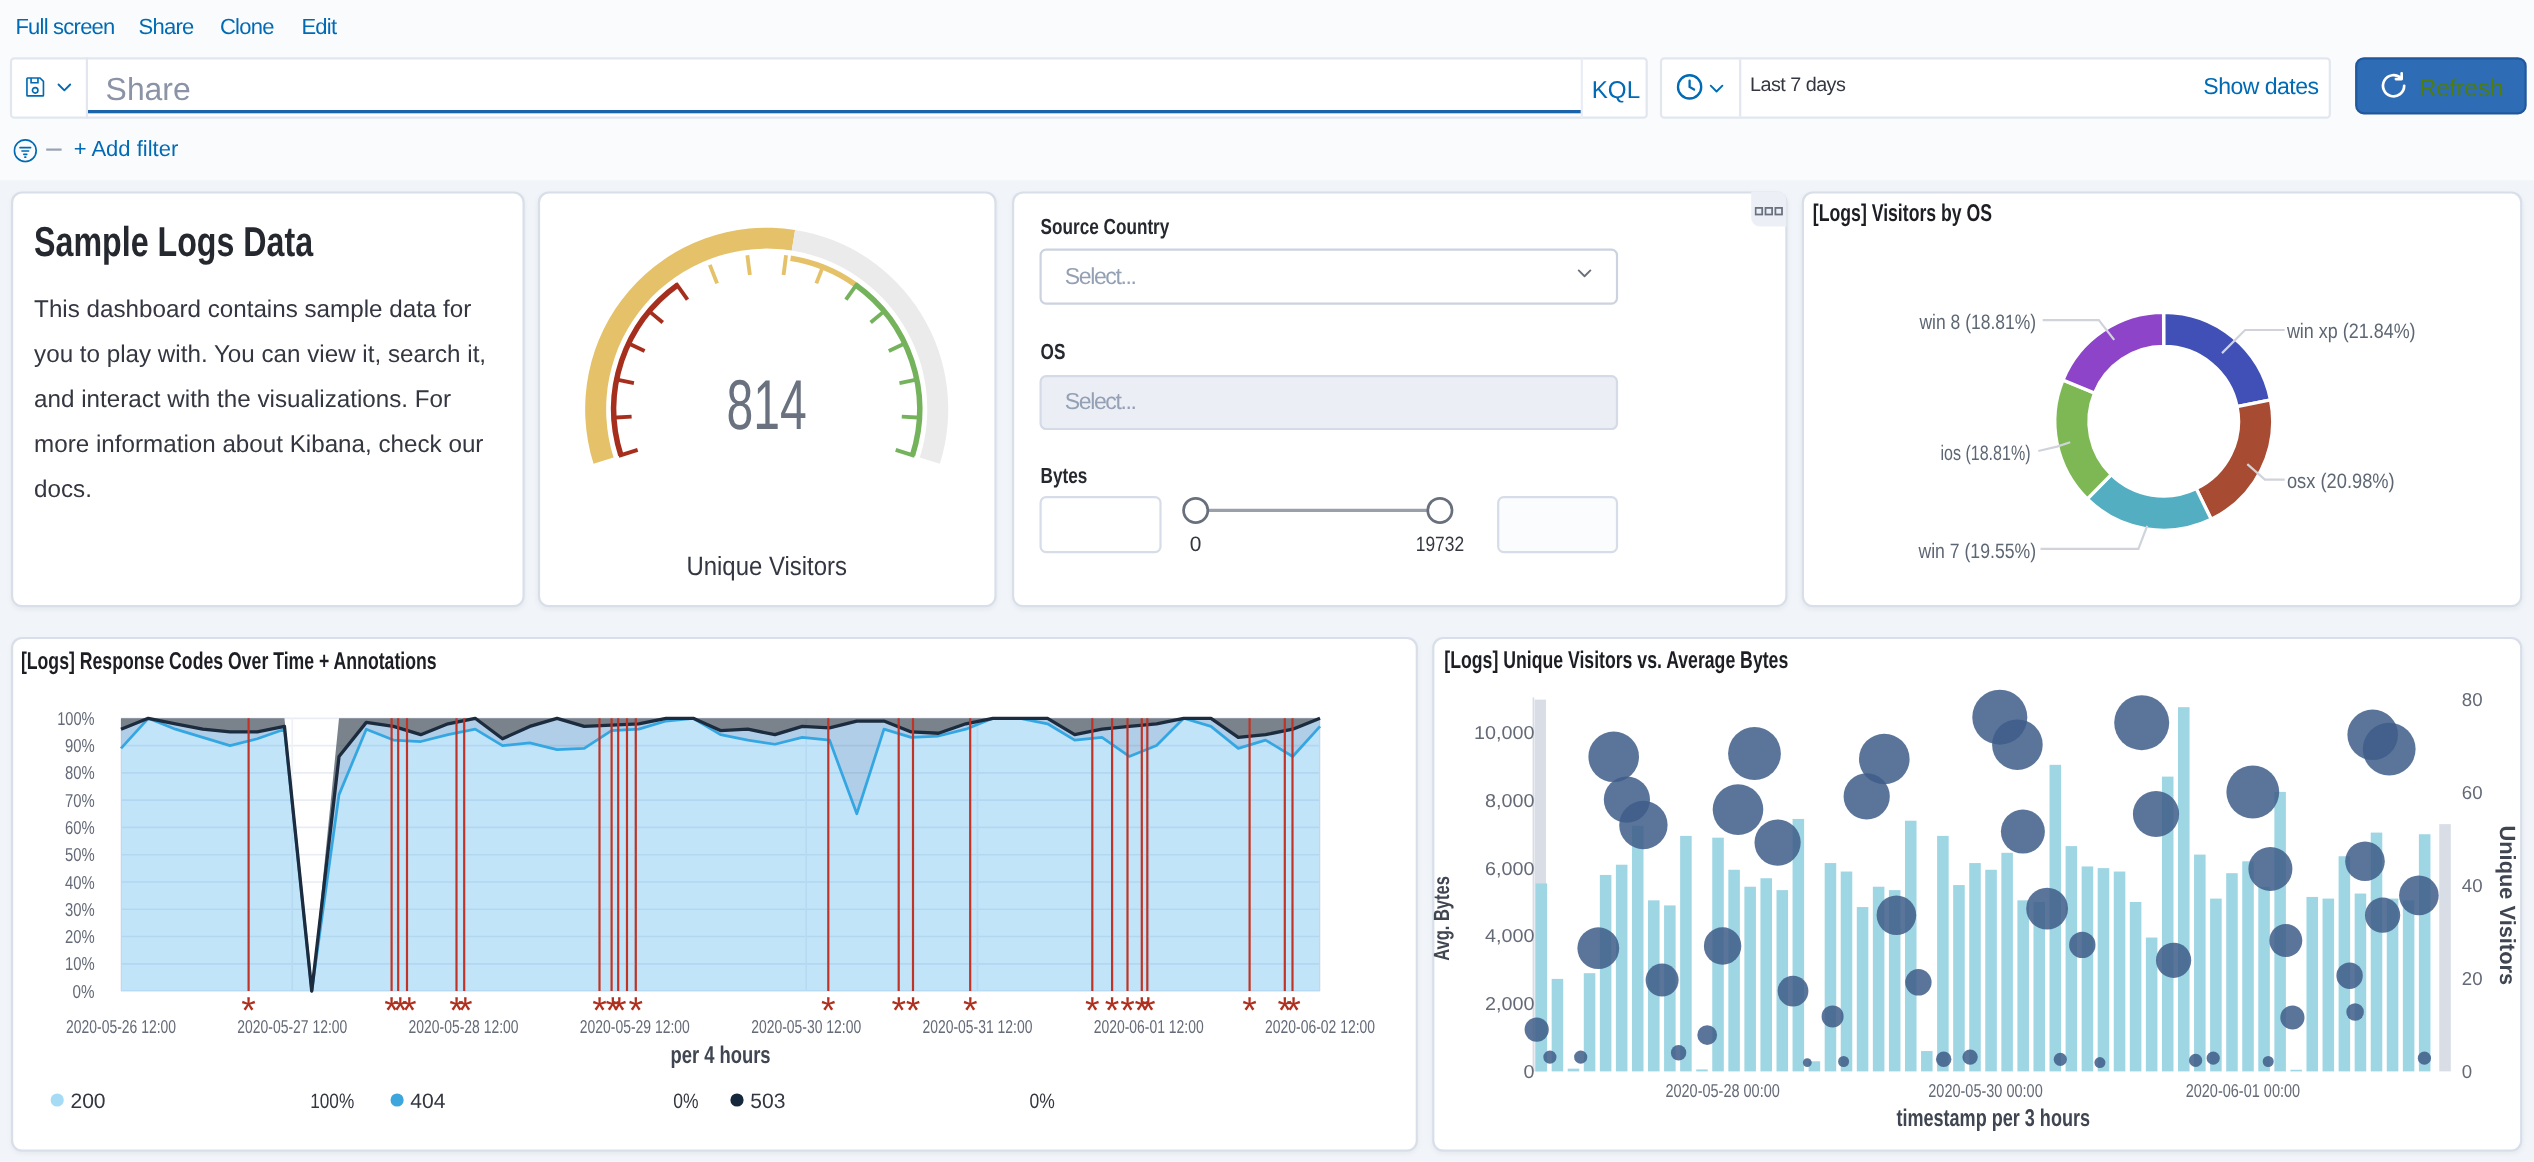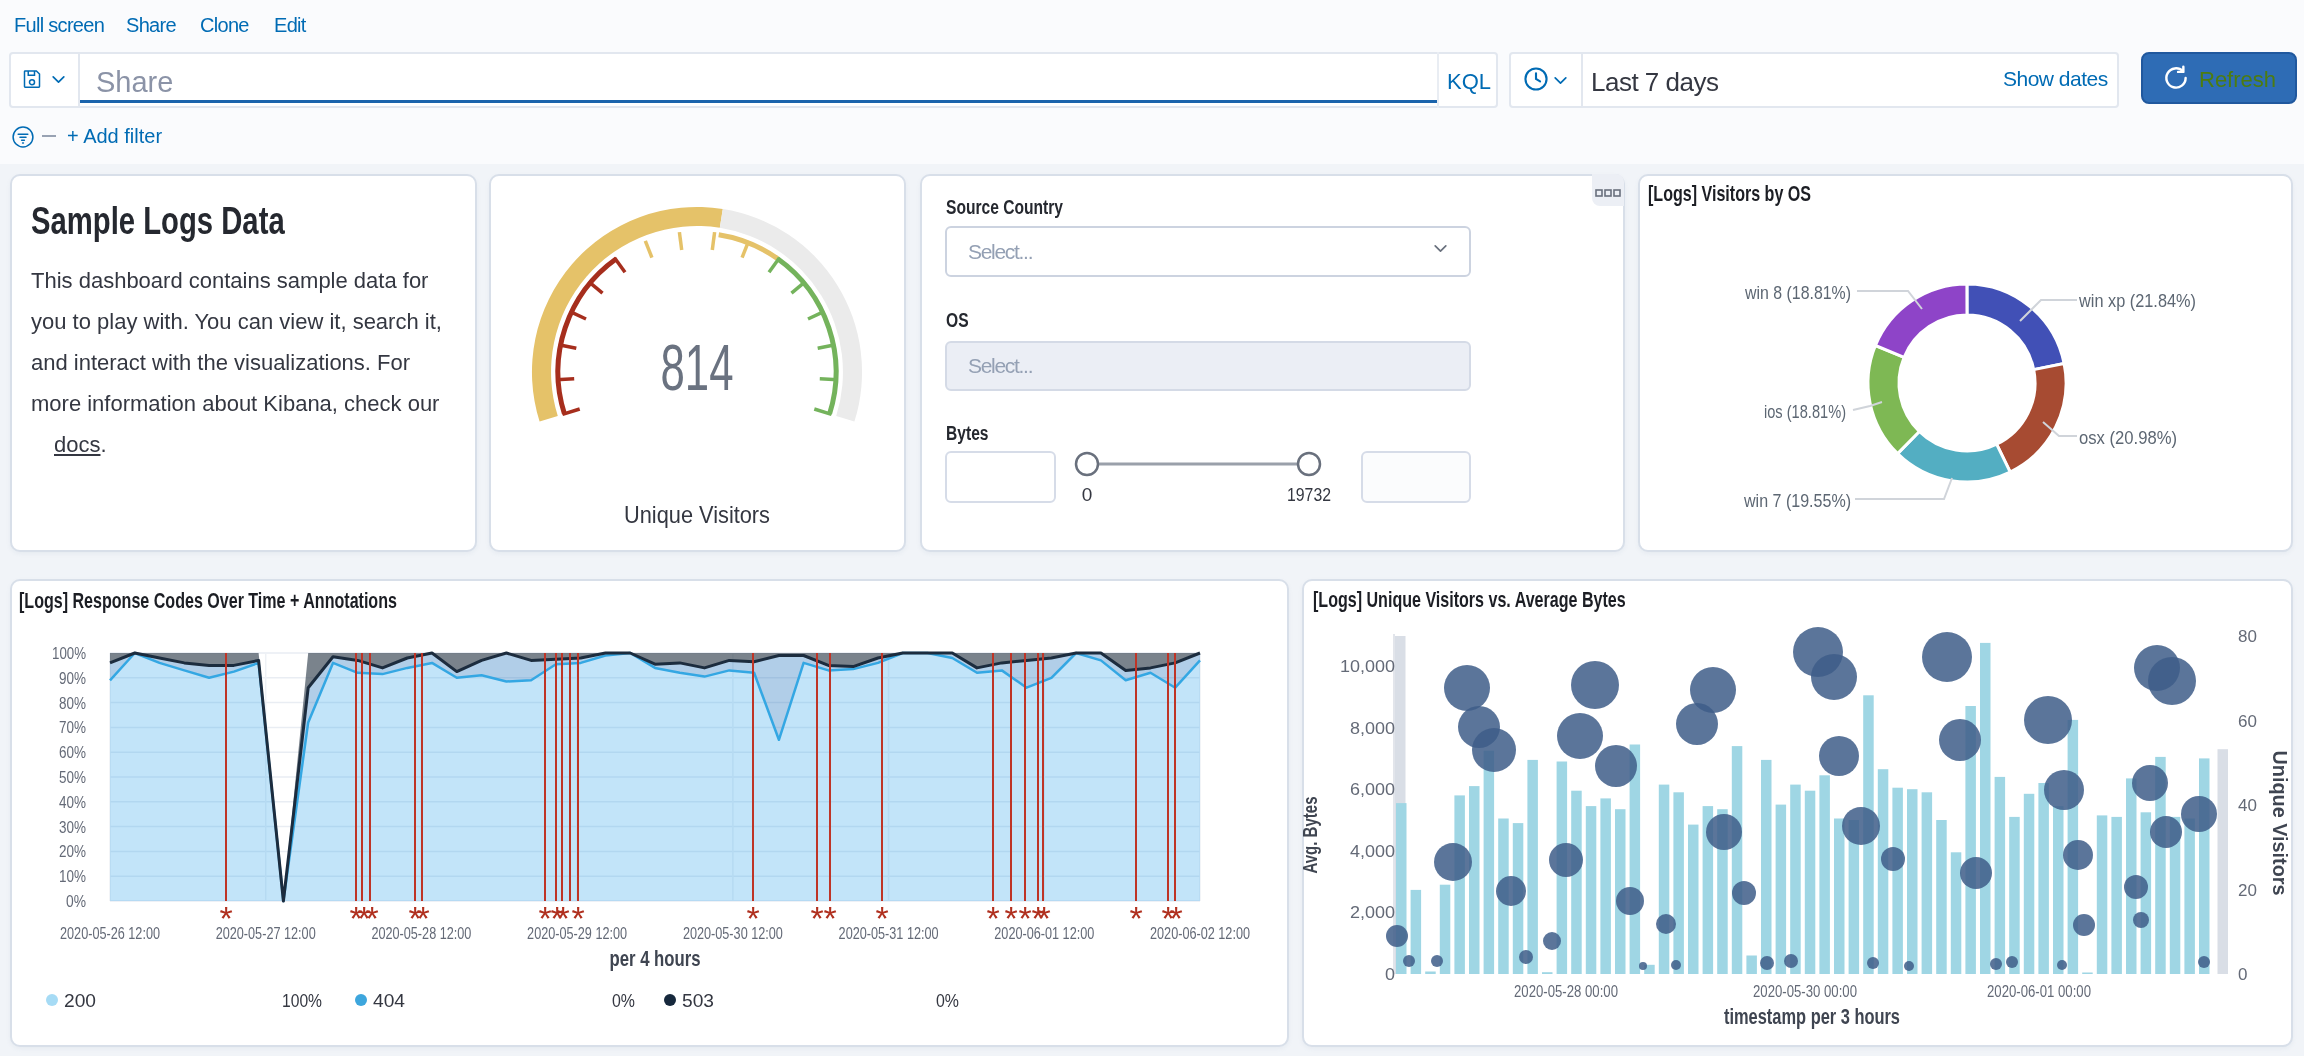--- a/index.html
+++ b/index.html
@@ -35,42 +35,42 @@
 
 <div class="abs" style="left:1509px; top:52px; width:610px; height:56px; background:#fff; border:2px solid #e2e7ef; border-radius:4px;"></div>
 <div class="abs" style="left:1523px; top:66px;"><svg width="26" height="26" viewBox="0 0 16 16">
 <circle cx="8" cy="8" r="6.5" fill="none" stroke="#006bb4" stroke-width="1.3"></circle>
 <path d="M8 4.5V8l2.5 1.5" fill="none" stroke="#006bb4" stroke-width="1.3" stroke-linecap="round"></path>
     </svg></div>
 <div class="abs" style="left:1552px; top:72px;"><svg width="17" height="17" viewBox="0 0 16 16">
       <path d="M3 5.5l5 5 5-5" fill="none" stroke="#006bb4" stroke-width="1.6" stroke-linecap="round" stroke-linejoin="round"></path>
     </svg></div>
 <div class="abs" style="left:1581px; top:54px; width:2px; height:52px; background:#e2e7ef;"></div>
-<div class="abs" style="left:1591px; top:67px; color:#343741; font-size:26px; letter-spacing:-0.5px;">Last 7 days</div>
+<div class="abs" style="left:1591px; top:67px; color:#343741; font-size:18px; letter-spacing:-0.5px;">Last 7 days</div>
 <div class="abs" style="left:2003px; top:67px; color:#006bb4; font-size:21px; letter-spacing:-0.5px;">Show dates</div>
 
 <div class="abs" style="left:2141px; top:52px; width:156px; height:52px; background:#2e6cb5; border:2px solid #20589e; border-radius:8px;"></div>
 <div class="abs" style="left:2162px; top:64px;"><svg width="28" height="28" viewBox="0 0 16 16">
 <path d="M13.5 8a5.5 5.5 0 1 1-1.6-3.9" fill="none" stroke="#fff" stroke-width="1.4" stroke-linecap="round"></path>
 <path d="M12.2 1.5v3h-3" fill="none" stroke="#fff" stroke-width="1.4" stroke-linecap="round" stroke-linejoin="round"></path>
     </svg></div>
 <div class="abs" style="left:2199px; top:67px; color:#4d7c0f; font-size:22px;">Refresh</div>
 
 <div class="abs" style="left:12px; top:126px;"><svg width="22" height="22" viewBox="0 0 16 16">
 <circle cx="8" cy="8" r="7.2" fill="none" stroke="#006bb4" stroke-width="1.1"></circle>
 <path d="M4.5 6h7M5.8 8.2h4.4M7 10.4h2M7.7 12.3h0.6" stroke="#006bb4" stroke-width="1.1" stroke-linecap="round"></path>
     </svg></div>
 <div class="abs" style="left:42px; top:135px; width:14px; height:2px; background:#98a2b3;"></div>
 <div class="abs" style="left:67px; top:125px; color:#006bb4; font-size:20px;text-align:right;">+ Add filter</div>
 
 <div class="dash"></div>
 
 <div class="panel" style="left:10px; top:174px; width:467px; height:378px;"></div>
 <div class="abs" style="left:31px; top:200px; font-size:38px; font-weight:bold; color:#25282f;text-align:center;"><span style="display:inline-block; transform:scaleX(0.77); transform-origin:0 0; white-space:nowrap;">Sample Logs Data</span></div>
-<div class="abs" style="left:31px; top:260px; width:430px; font-size:22px; line-height:41px; color:#343741;">This dashboard contains sample data for<br>you to play with. You can view it, search it,<br>and interact with the visualizations. For<br>more information about Kibana, check our<br><span style="text-decoration:underline;margin-left:23px;">docs</span>.</div>
+<div class="abs" style="left:31px; top:260px; width:430px; font-size:22px; line-height:41px; color:#343741;">This dashboard contains sample data for<br>you to play with. You can view it, search it,<br>and interact with the visualizations. For<br>more information about Kibana, check our<br><span style="">docs</span>.</div>
 
 <div class="panel" style="left:489px; top:174px; width:417px; height:378px;"></div>
 <div class="abs" style="left:490px; top:174px;"><svg width="414" height="420" viewBox="0 0 414 420" font-family="Liberation Sans, sans-serif">
       <path d="M49.6,247.6 A165,165 0 0 1 232.8,35.0 L229.8,53.8 A146,146 0 0 0 67.8,241.9 Z" fill="#e5c269"></path>
       <path d="M232.8,35.0 A165,165 0 0 1 364.4,247.6 L346.2,241.9 A146,146 0 0 0 229.8,53.8 Z" fill="#ebebeb"></path>
       <path d="M74.4,239.8 A139,139 0 0 1 126.3,84.8" fill="none" stroke="#a62e1d" stroke-width="5" stroke-linecap="butt"></path>
       <path d="M228.7,60.7 A139,139 0 0 1 287.7,84.8" fill="none" stroke="#e5c269" stroke-width="5" stroke-linecap="butt"></path>
       <path d="M287.7,84.8 A139,139 0 0 1 339.6,239.8" fill="none" stroke="#74b35c" stroke-width="5" stroke-linecap="butt"></path>
       <line x1="89.7" y1="235.0" x2="72.5" y2="240.4" stroke="#a62e1d" stroke-width="3.5"></line>
       <line x1="84.2" y1="204.8" x2="66.2" y2="205.8" stroke="#a62e1d" stroke-width="3.5"></line>

